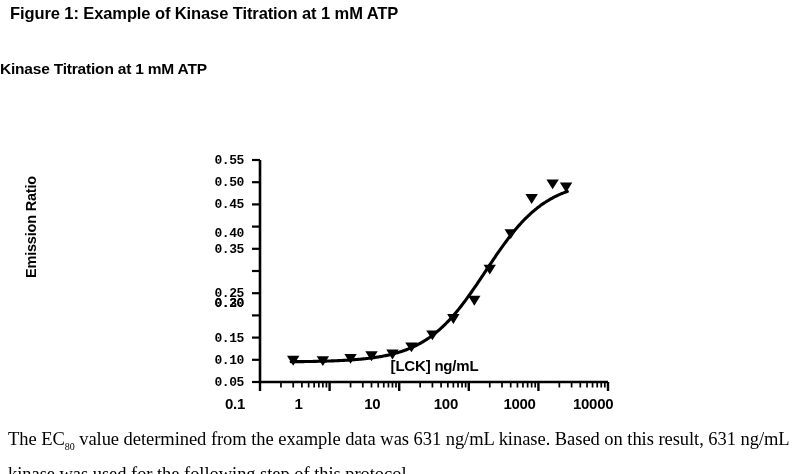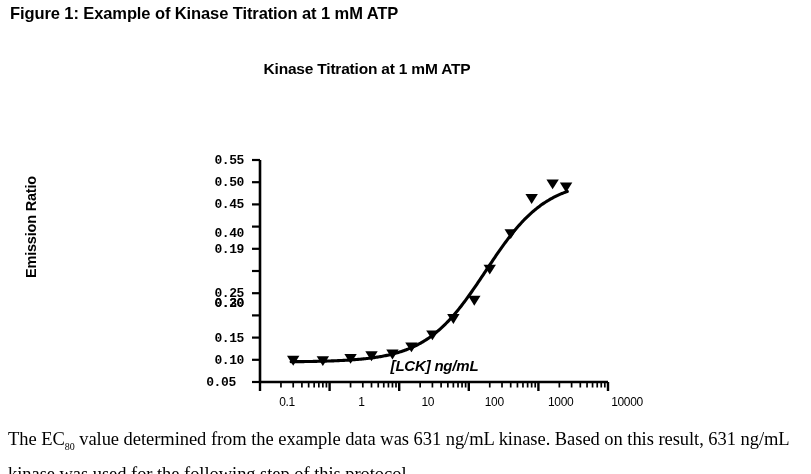--- a/index.html
+++ b/index.html
@@ -35,21 +35,21 @@
     top: 52px;
     width: 811px;
     height: 340px;
   }
 
   #chart-title {
     position: absolute;
     left: 0;
     top: 8px;
     width: 734px;
-    text-align: center;
+    text-align: left;
     font-family: "Liberation Sans", sans-serif;
     font-weight: bold;
     font-size: 15.5px;
     letter-spacing: -0.2px;
   }
 
   
   #plot-area {
     position: absolute;
     left: 0;
@@ -77,40 +77,39 @@
   #x-axis-title {
     position: absolute;
     left: 260px;
     top: 305px;
     width: 349px;
     text-align: center;
     font-family: "Liberation Sans", sans-serif;
     font-weight: bold;
     font-size: 15px;
     letter-spacing: -0.2px;
-    font-style: italic;
   }
 
   .ytick-label {
     position: absolute;
     width: 46px;
     text-align: right;
     font-family: Liberation Mono, monospace;
     font-weight: bold;
     font-size: 13px;
     letter-spacing: -0.4px;
   }
 
   .xtick-label {
     position: absolute;
     width: 70px;
-    text-align: right;
-    font-family: "Liberation Sans", sans-serif;
-    font-weight: normal;
-    font-size: 12px;
+    text-align: left;
+    font-family: "Liberation Sans", sans-serif;
+    font-weight: bold;
+    font-size: 15px;
     letter-spacing: -0.3px;
   }
 
   
   #body-paragraph {
     position: absolute;
     left: 8px;
     top: 406px;
     width: 790px;
     font-family: "Liberation Serif", serif;
@@ -217,27 +216,27 @@
           <polygon points="447.15932702670165,262.002 459.5593270267016,262.002 453.35932702670164,271.902"></polygon>
           <polygon points="468.1110147249147,243.798 480.5110147249147,243.798 474.3110147249147,253.69799999999998"></polygon>
           <polygon points="483.55168769821313,212.71800000000002 495.9516876982131,212.71800000000002 489.7516876982131,222.618"></polygon>
           <polygon points="504.5033753964262,177.198 516.9033753964262,177.198 510.70337539642617,187.09799999999998"></polygon>
           <polygon points="525.4550630946392,142.12199999999999 537.8550630946393,142.12199999999999 531.6550630946392,152.02199999999996"></polygon>
           <polygon points="546.4067507928523,127.46999999999998 558.8067507928524,127.46999999999998 552.6067507928524,137.36999999999998"></polygon>
           <polygon points="559.8966246035737,130.578 572.2966246035738,130.578 566.0966246035738,140.47799999999998"></polygon>
         </g>
     </svg>
 
-    <div class="ytick-label" style="left:198px; top:323px;text-align:center;">0.05</div>
+    <div class="ytick-label" style="left:198px; top:323px;">0.05</div>
     <div class="ytick-label" style="left:198px; top:300.8px;">0.10</div>
     <div class="ytick-label" style="left:198px; top:278.6px;">0.15</div>
     <div class="ytick-label" style="left:198px; top:244px;">0.20</div>
     <div class="ytick-label" style="left:198px; top:234.2px;">0.25</div>
     <div class="ytick-label" style="left:198px; top:212px;margin-top:32px;">0.30</div>
-    <div class="ytick-label" style="left:198px; top:189.8px;">0.19</div>
+    <div class="ytick-label" style="left:198px; top:189.8px;">0.35</div>
     <div class="ytick-label" style="left:198px; top:167.6px;margin-top:6px;">0.40</div>
     <div class="ytick-label" style="left:198px; top:145.4px;">0.45</div>
     <div class="ytick-label" style="left:198px; top:123.2px;">0.50</div>
     <div class="ytick-label" style="left:198px; top:101px;">0.55</div>
 
     <div class="xtick-label" style="left:225px; top:343px;">0.1</div>
     <div class="xtick-label" style="left:294.6px; top:343px;">1</div>
     <div class="xtick-label" style="left:364.2px; top:343px;">10</div>
     <div class="xtick-label" style="left:433.8px; top:343px;">100</div>
     <div class="xtick-label" style="left:503.4px; top:343px;">1000</div>

